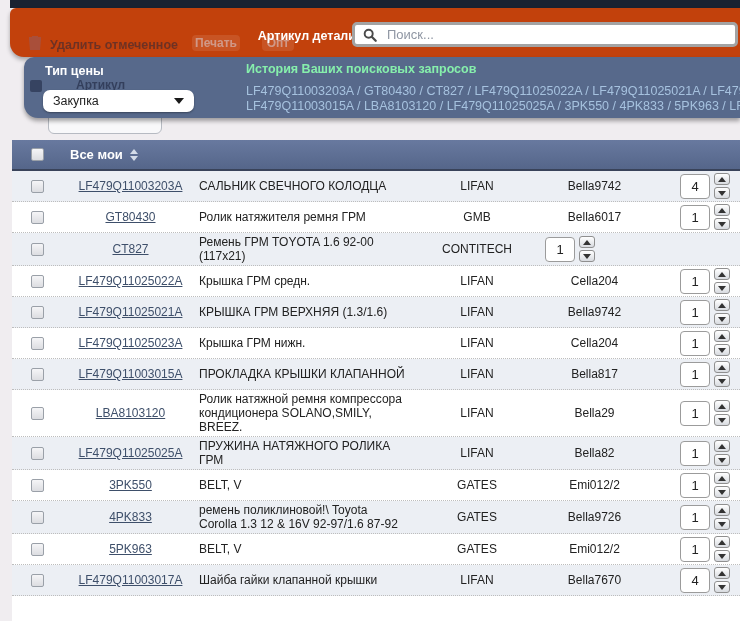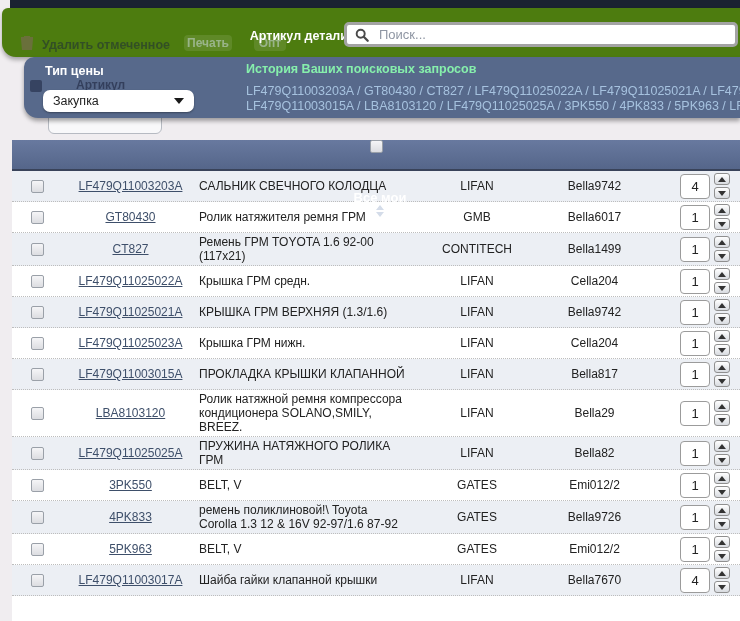--- a/index.html
+++ b/index.html
@@ -8,22 +8,22 @@
     font-family:"Liberation Sans", sans-serif;
     background:#f0edf0;
     position:relative;
     overflow:hidden;
   }
   
   .top-strip { position:absolute; left:10px; right:0; top:0; height:8px; background:#1b2231; z-index:3; }
 
   
   .panel1 {
-    position:absolute; left:2px; right:0; top:8px; height:49px;
-    background:#4d7c0f; border-radius:6px 0 0 14px;
+    position:absolute; left:10px; right:0; top:8px; height:49px;
+    background:#c2410c; border-radius:6px 0 0 14px;
     box-shadow:0 3px 4px rgba(0,0,0,.3);
     z-index:4;
   }
   .search-label {
     position:absolute; left:150px; top:21px; width:196px;
     text-align:right; color:#fff; font-size:12.5px; font-weight:bold;
   }
   .search-box {
     position:absolute; left:342px; right:2px; top:14px; height:25px;
     background:#fff; border:3px solid #a3a3a3; border-radius:5px;
@@ -97,21 +97,21 @@
 
   
   .table-wrap {
     position:absolute; left:12px; right:0; top:140px; bottom:0;
     background:#fff; z-index:2; overflow:hidden;
   }
   .t-head {
     height:31px; display:flex; align-items:center;
     background:linear-gradient(#68799f, #55668a);
     border-bottom:2px solid #39435a;
-    color:#fff; font-size:13px; font-weight:bold;flex-direction:column;
+    color:#fff; font-size:13px; font-weight:bold;
   }
   .t-row {
     display:flex; align-items:center; min-height:31px;
     border-bottom:1px dotted #bdbdbd; font-size:12px; color:#222;
     background:#fff; padding:2px 0;
   }
   .t-row.striped { background:#eceff4; }
   .c-check { flex:0 0 50px; display:flex; justify-content:center; }
   .c-art   { flex:0 0 137px; text-align:center; }
   .c-desc  { flex:0 0 228px; line-height:14px; white-space:pre-line; padding-right:8px; }
@@ -242,21 +242,20 @@
   <div class="t-row striped">
     <div class="c-check">
       <div class="checkbox"></div>
     </div>
     <div class="c-art">
       <a class="art-link">CT827</a>
     </div>
     <div class="c-desc">Ремень ГРМ TOYOTA 1.6 92-00
 (117x21)</div>
     <div class="c-brand">CONTITECH</div>
-    <div class="c-user">Bella1499</div>
     <div class="c-qty">
       <input class="qty-input" value="1" style="">
       <div class="spin">
         <div class="spin-btn">
               <span class="tri-up"></span>
             </div>
         <div class="spin-btn">
               <span class="tri-down"></span>
             </div>
       </div>

